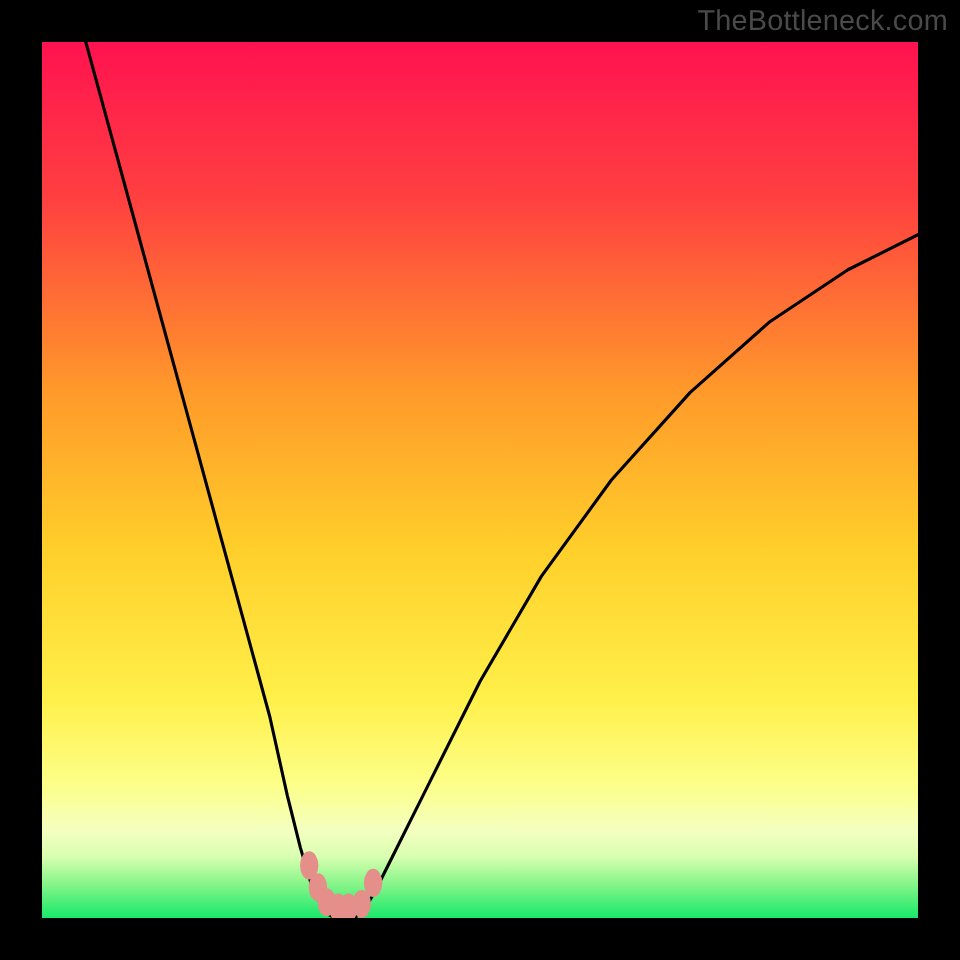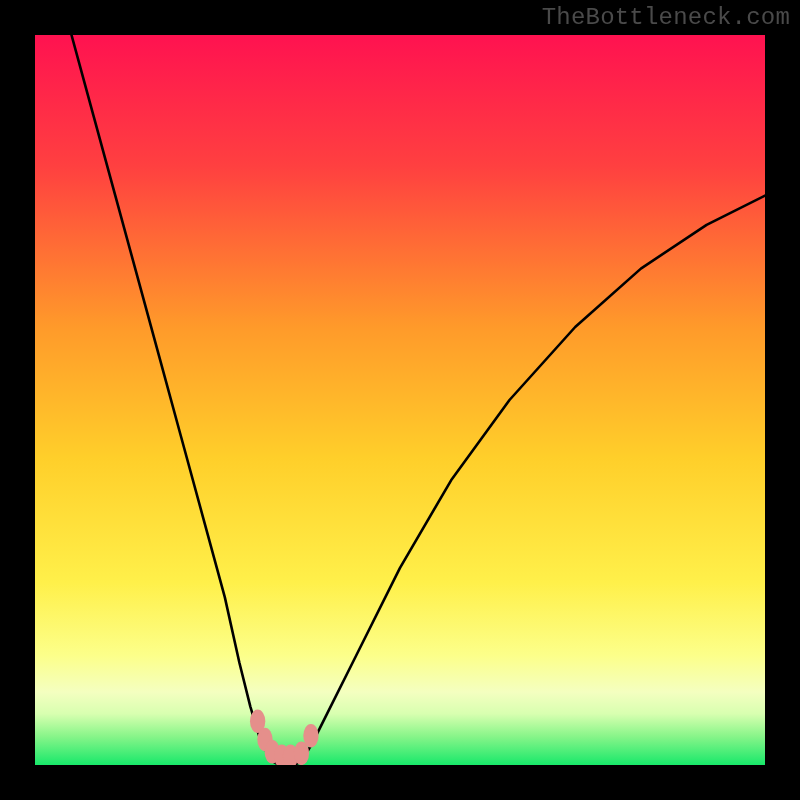--- a/index.html
+++ b/index.html
@@ -15,21 +15,21 @@
     left: 0;
     top: 0;
     width: 800px;
     height: 800px;
     background: #000;
   }
   .watermark {
     position: absolute;
     top: 4px;
     right: 10px;
-    font-family: Liberation Mono, monospace;
+    font-family: Liberation Sans, sans-serif;
     font-size: 24px;
     color: #4a4a4a;
     letter-spacing: 0.2px;
     font-weight: 400;
   }
   svg.plot {
     position: absolute;
     left: 35px;
     top: 35px;
     width: 730px;

